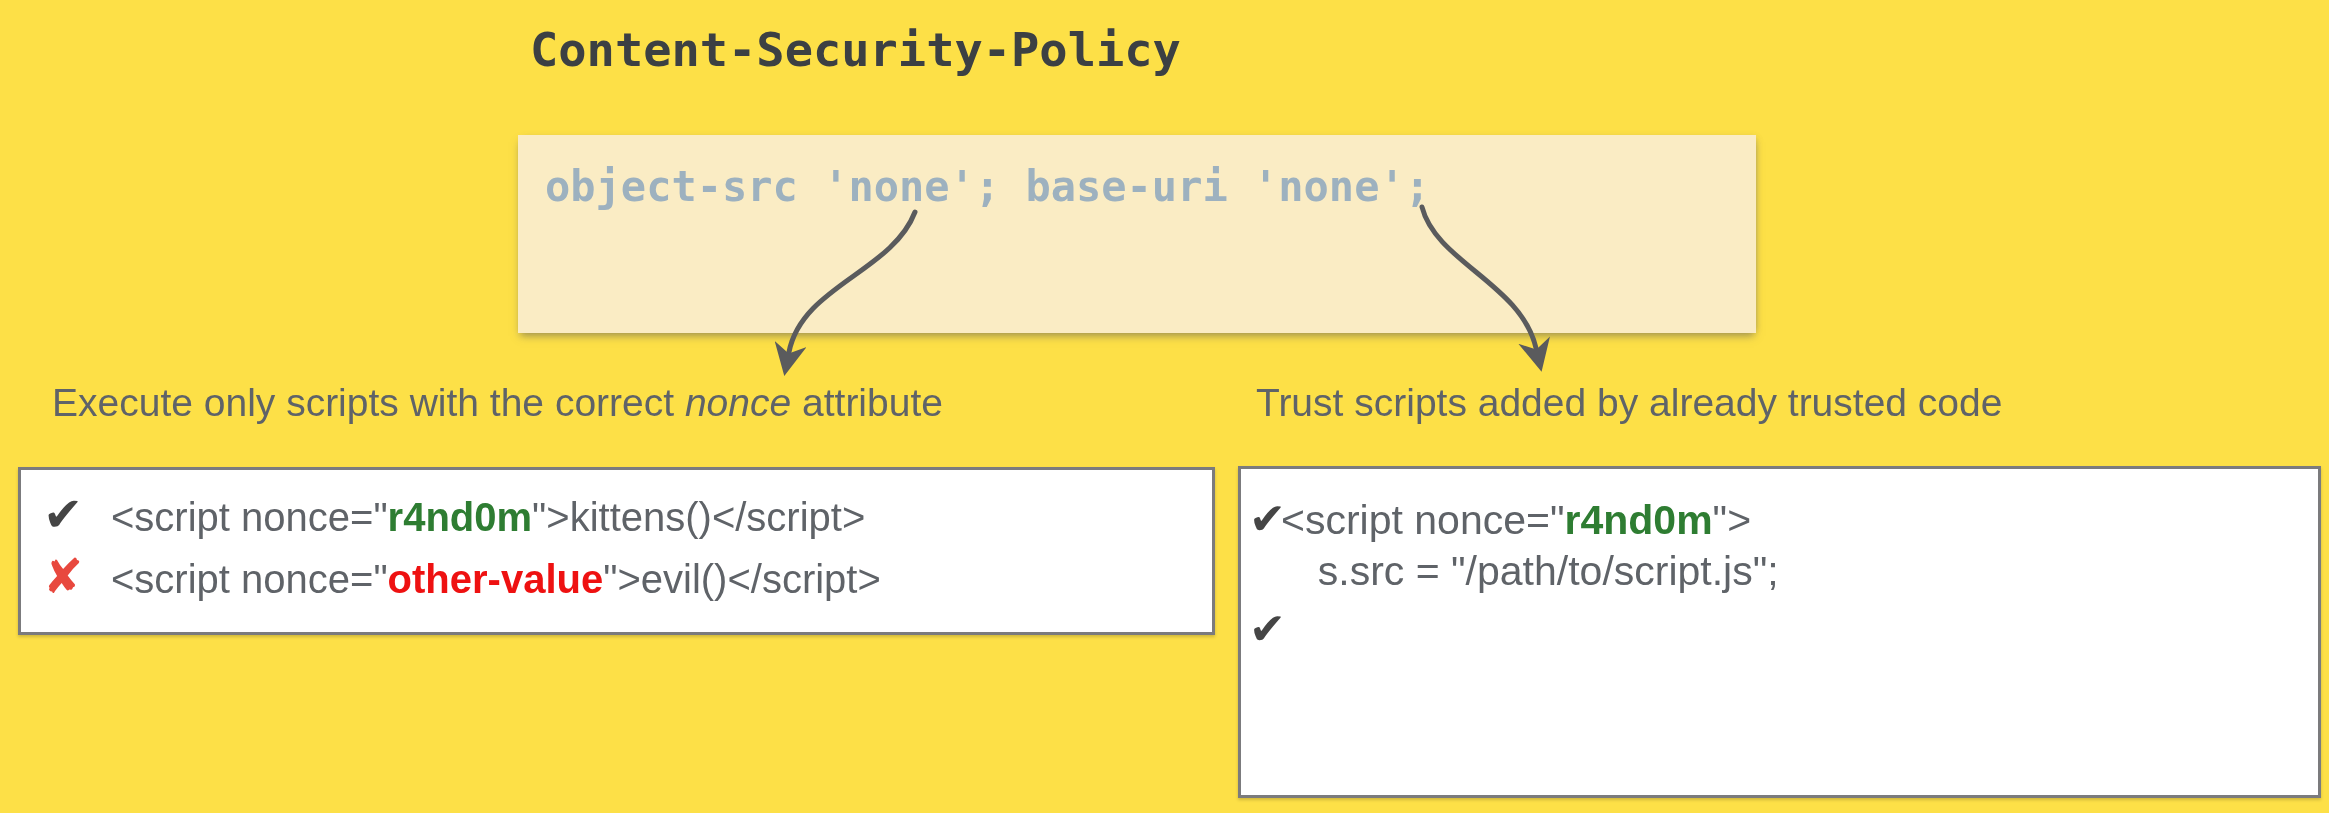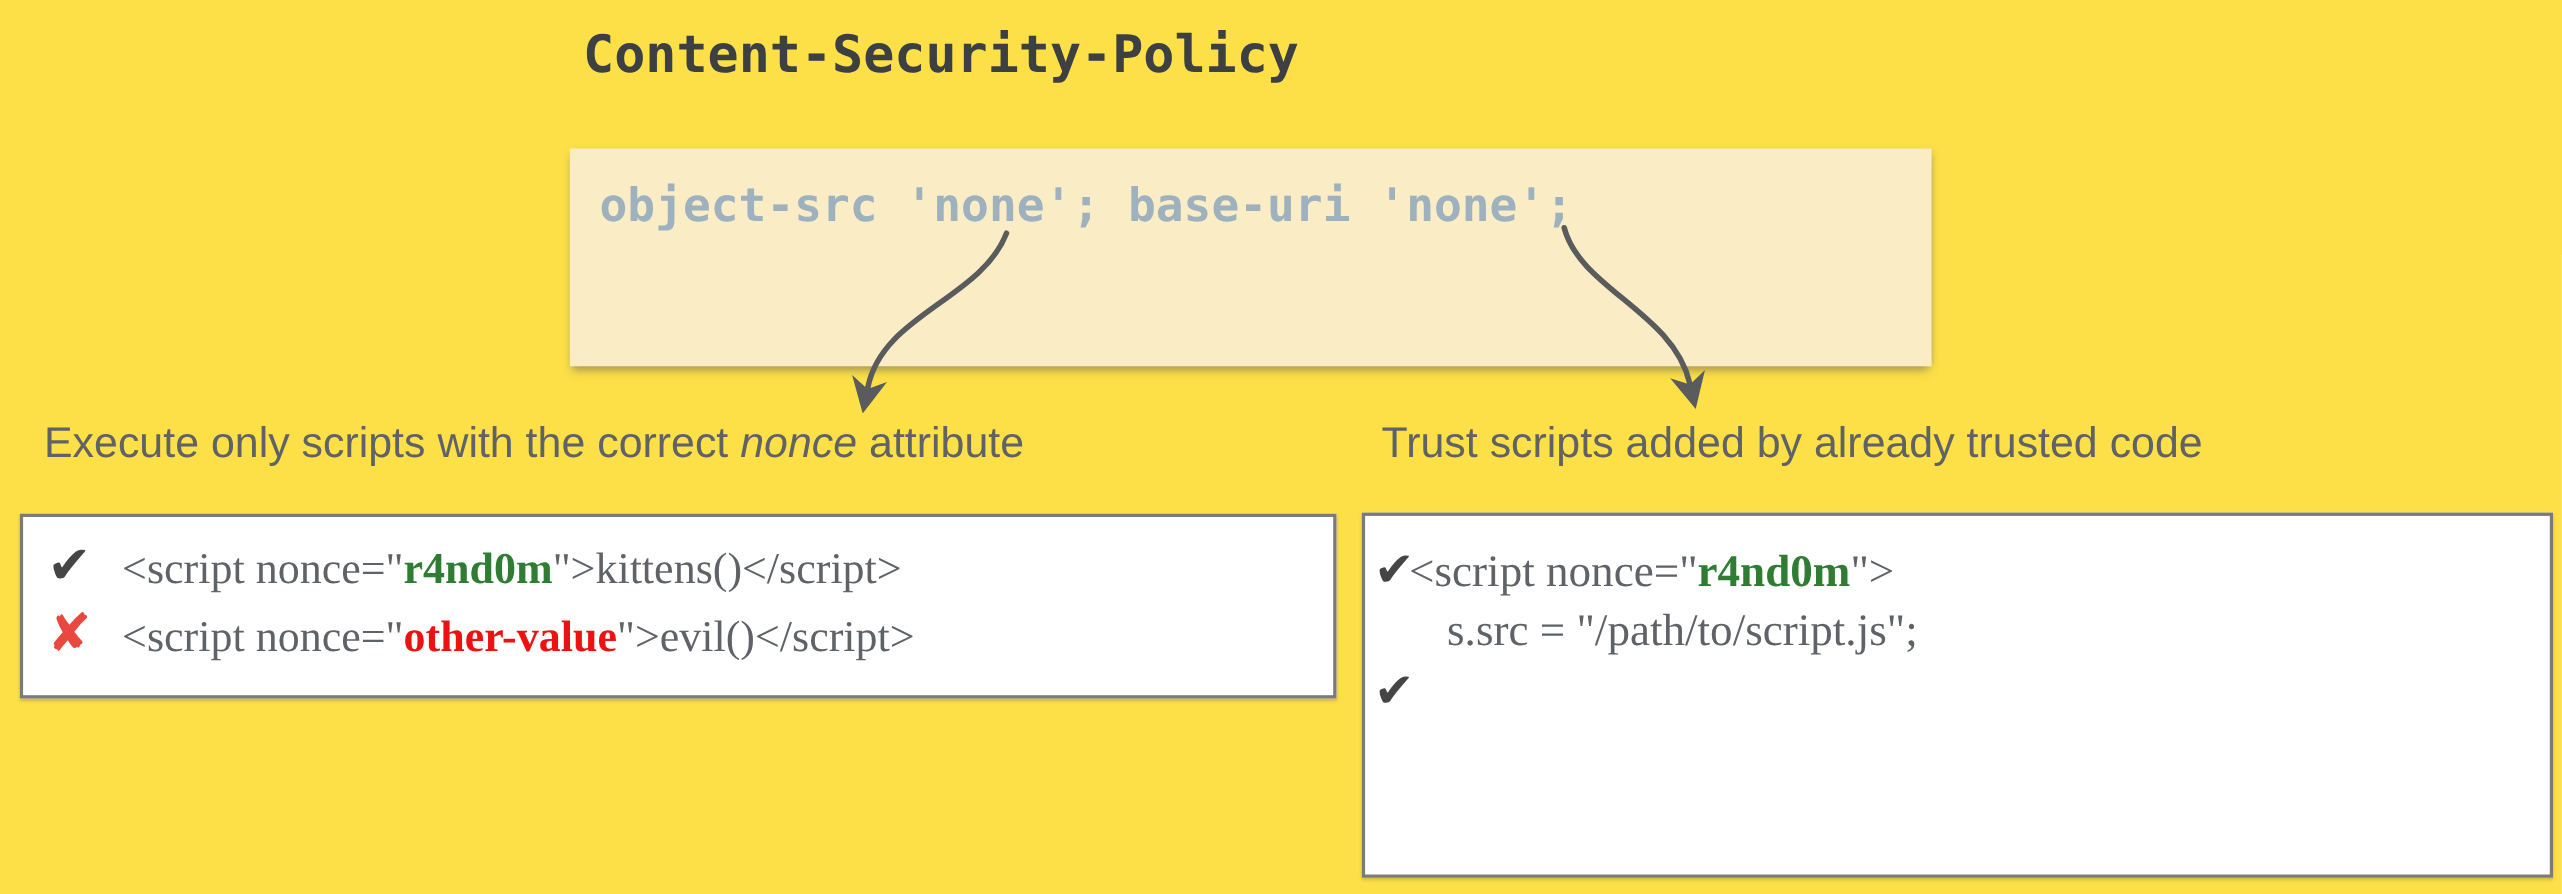--- a/index.html
+++ b/index.html
@@ -67,21 +67,21 @@
   
   .label {
     position: absolute;
     top: 379px;
     font-size: 39px;
     line-height: 48px;
     color: #5f6368;
     white-space: pre;
   }
   .label em { font-style: italic; }
-  .label-left  { left: 40px; }
+  .label-left  { left: 52px; }
   .label-right { left: 1256px; }
 
   
   .code-box {
     position: absolute;
     background: #ffffff;
     border: 3px solid #7b7b7d;
     box-shadow: 0 2px 3px rgba(0,0,0,0.18);
   }
   .left-box  { left: 18px;   top: 467px; width: 1197px; height: 168px; padding: 16px 0 0 22px; }
@@ -94,21 +94,21 @@
   .mark {
     font-family: "DejaVu Sans", sans-serif;
     color: #454545;
     font-weight: 400;
   }
   .left-box  .mark { flex: 0 0 68px; font-size: 48px; }
   .right-box .mark { flex: 0 0 46px; font-size: 44px; }
   .mark.cross { color: #e8483e; }
 
   .code {
-    font-family: Liberation Serif, serif;
+    font-family: Liberation Sans, sans-serif;
     color: #5f6368;
     white-space: pre;
   }
   .left-box  .code { font-size: 40px; }
   .right-box .code { font-size: 41px; }
   .right-box .code-row.r1 .code { margin-left: -14px; }
   .right-box .code-row.r5 .code { margin-left: -12px; }
 
   .good { color: #2e7d32; font-weight: 700; }
   .bad  { color: #ee1111; font-weight: 700; }

